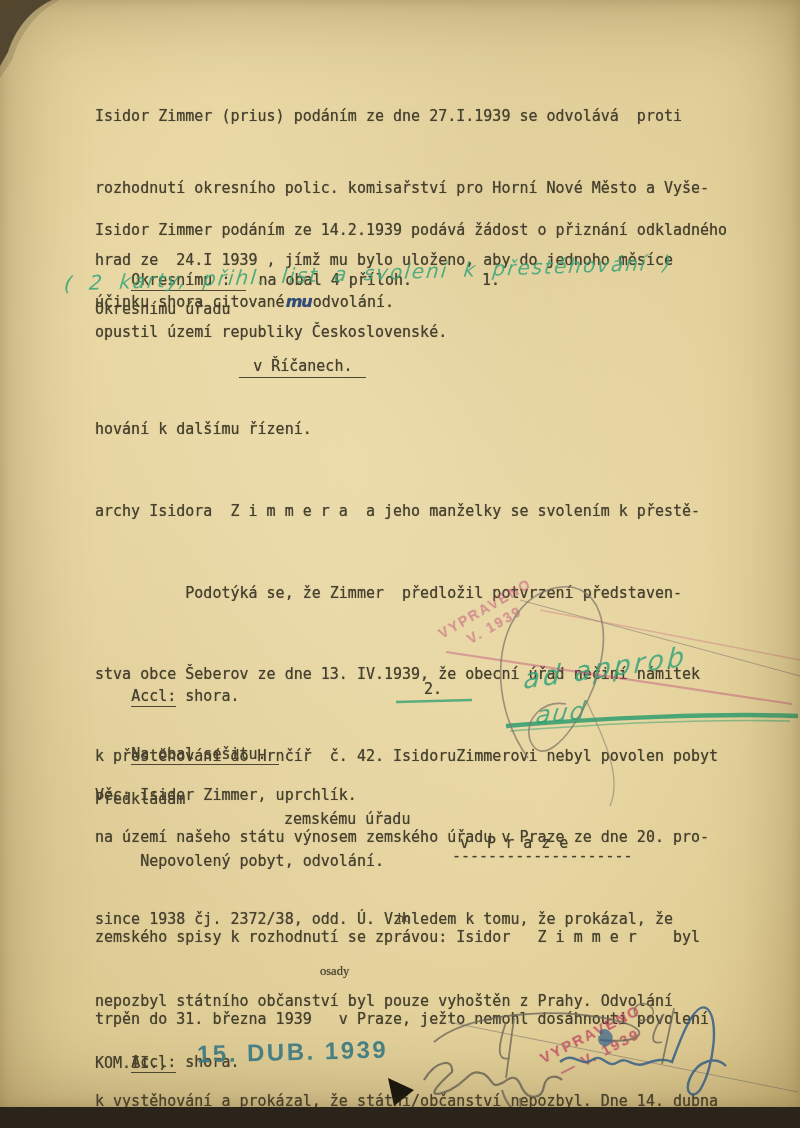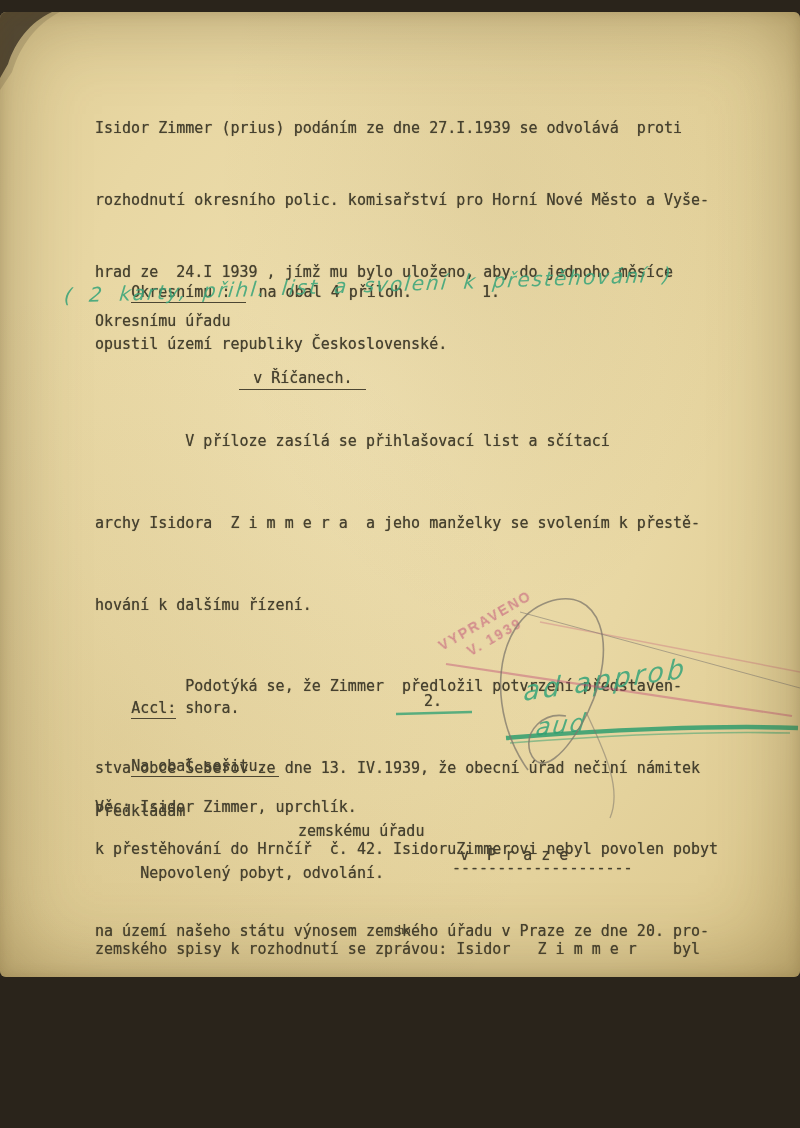--- a/index.html
+++ b/index.html
@@ -1,23 +1,22 @@
 <!DOCTYPE html>
 <html><head>
 <meta charset="utf-8">
 <style>
   html,body{margin:0;padding:0;background:#2a241b;}
   .page{
-    position:relative;width:800px;height:965px;margin:12px auto;overflow:hidden;
+    position:relative;width:800px;height:1107px;margin:0 auto;overflow:hidden;
     background:
       radial-gradient(ellipse at 62% 18%, rgba(120,95,40,.07), transparent 40%),
       radial-gradient(ellipse at 15% 75%, rgba(120,95,40,.06), transparent 45%),
       radial-gradient(ellipse at 45% 42%, #eedfb0 0%, #e8d7a3 48%, #e0cd95 80%, #d5bf82 100%);
     font-family:"DejaVu Sans Mono", monospace;
-    border-radius:6px;
   }
   .page::after{
     content:"";position:absolute;inset:0;pointer-events:none;z-index:9;
     box-shadow: inset 0 0 85px rgba(92,73,33,.40), inset 0 0 14px rgba(92,73,33,.22);
   }
   .tw{
     position:absolute;left:95px;
     font-family:"DejaVu Sans Mono", monospace;
     font-size:15px;line-height:27px;color:#46412f;
     white-space:pre;z-index:2;
@@ -76,36 +75,39 @@
 
 <div class="page">
 
   <div class="tw lh24" style="top:56px">
     <div>Isidor Zimmer (prius) podáním ze dne 27.I.1939 se odvolává  proti</div>
     <div>rozhodnutí okresního polic. komisařství pro Horní Nové Město a Vyše-</div>
     <div>hrad ze  24.I 1939 , jímž mu bylo uloženo, aby do jednoho měsíce</div>
     <div>opustil území republiky Československé.</div>
   </div>
 
+  <div class="tw lh24" style="top:170px">
+    <div>Isidor Zimmer podáním ze 14.2.1939 podává žádost o přiznání odkladného</div>
+    <div><span>účinku shora citované</span><span class="hand-mu">mu</span><span>odvolání.</span></div>
+  </div>
 
   <div class="tw" style="top:240px">
     <span class="u pad-r">Okresnímu :</span><span class="disp-text">na obal 4 příloh.</span><span class="disp-num">1.</span>
   </div>
 
   <div class="green-script green-note">( 2 karty, přihl. list a svolení k přestěhování )</div>
 
   <div class="tw" style="top:296px">Okresnímu úřadu</div>
   <div class="tw" style="top:326px;left:203px">
     <span class="u" style="padding:0 14px 2px 14px">v Říčanech.</span>
   </div>
 
   <div class="tw" style="top:362px;line-height:27.2px">
-    <div>          V příloze zasílá se přihlašovací list a sčítací</div>
+    <div>hování k dalšímu řízení.</div>
     <div>archy Isidora  Z i m m e r a  a jeho manželky se svolením k přestě-</div>
-    <div>hování k dalšímu řízení.</div>
     <div>          Podotýká se, že Zimmer  předložil potvrzení představen-</div>
     <div>stva obce Šeberov ze dne 13. IV.1939, že obecní úřad nečiní námitek</div>
     <div>k přestěhování do Hrnčíř  č. 42. IsidoruZimmerovi nebyl povolen pobyt</div>
     <div>na území našeho státu výnosem zemského úřadu v Praze ze dne 20. pro-</div>
     <div>since 1938 čj. 2372/38, odd. Ú. Vzhledem k tomu, že prokázal, že</div>
     <div>nepozbyl státního občanství byl pouze vyhoštěn z Prahy. Odvolání</div>
     
     
   </div>
 
@@ -118,21 +120,21 @@
   <div class="tw" style="top:714px">
     <span class="u" style="padding-right:12px">Na obal sešitu.</span>
   </div>
 
   <div class="tw lh22" style="top:740px">
     <div>Věc: Isidor Zimmer, uprchlík.</div>
     <div>     Nepovolený pobyt, odvolání.</div>
   </div>
 
   <div class="tw" style="top:786px">Předkládám</div>
-  <div class="tw" style="top:806px;left:298px">zemskému úřadu</div>
+  <div class="tw" style="top:806px;left:284px">zemskému úřadu</div>
   <div class="tw" style="top:830px;left:460px">v  P r a z e</div>
   <div class="tw" style="top:843px;left:452px">--------------------</div>
 
   <div class="tw" style="top:870px;line-height:27.2px">
     <div>zemského spisy k rozhodnutí se zprávou: Isidor   Z i m m e r    byl</div>
     <div>trpěn do 31. března 1939   v Praze, ježto nemohl dosáhnouti povolení</div>
     <div>k vystěhování a prokázal, že státní/občanství nepozbyl. Dne 14. dubna</div>
     
     
     

